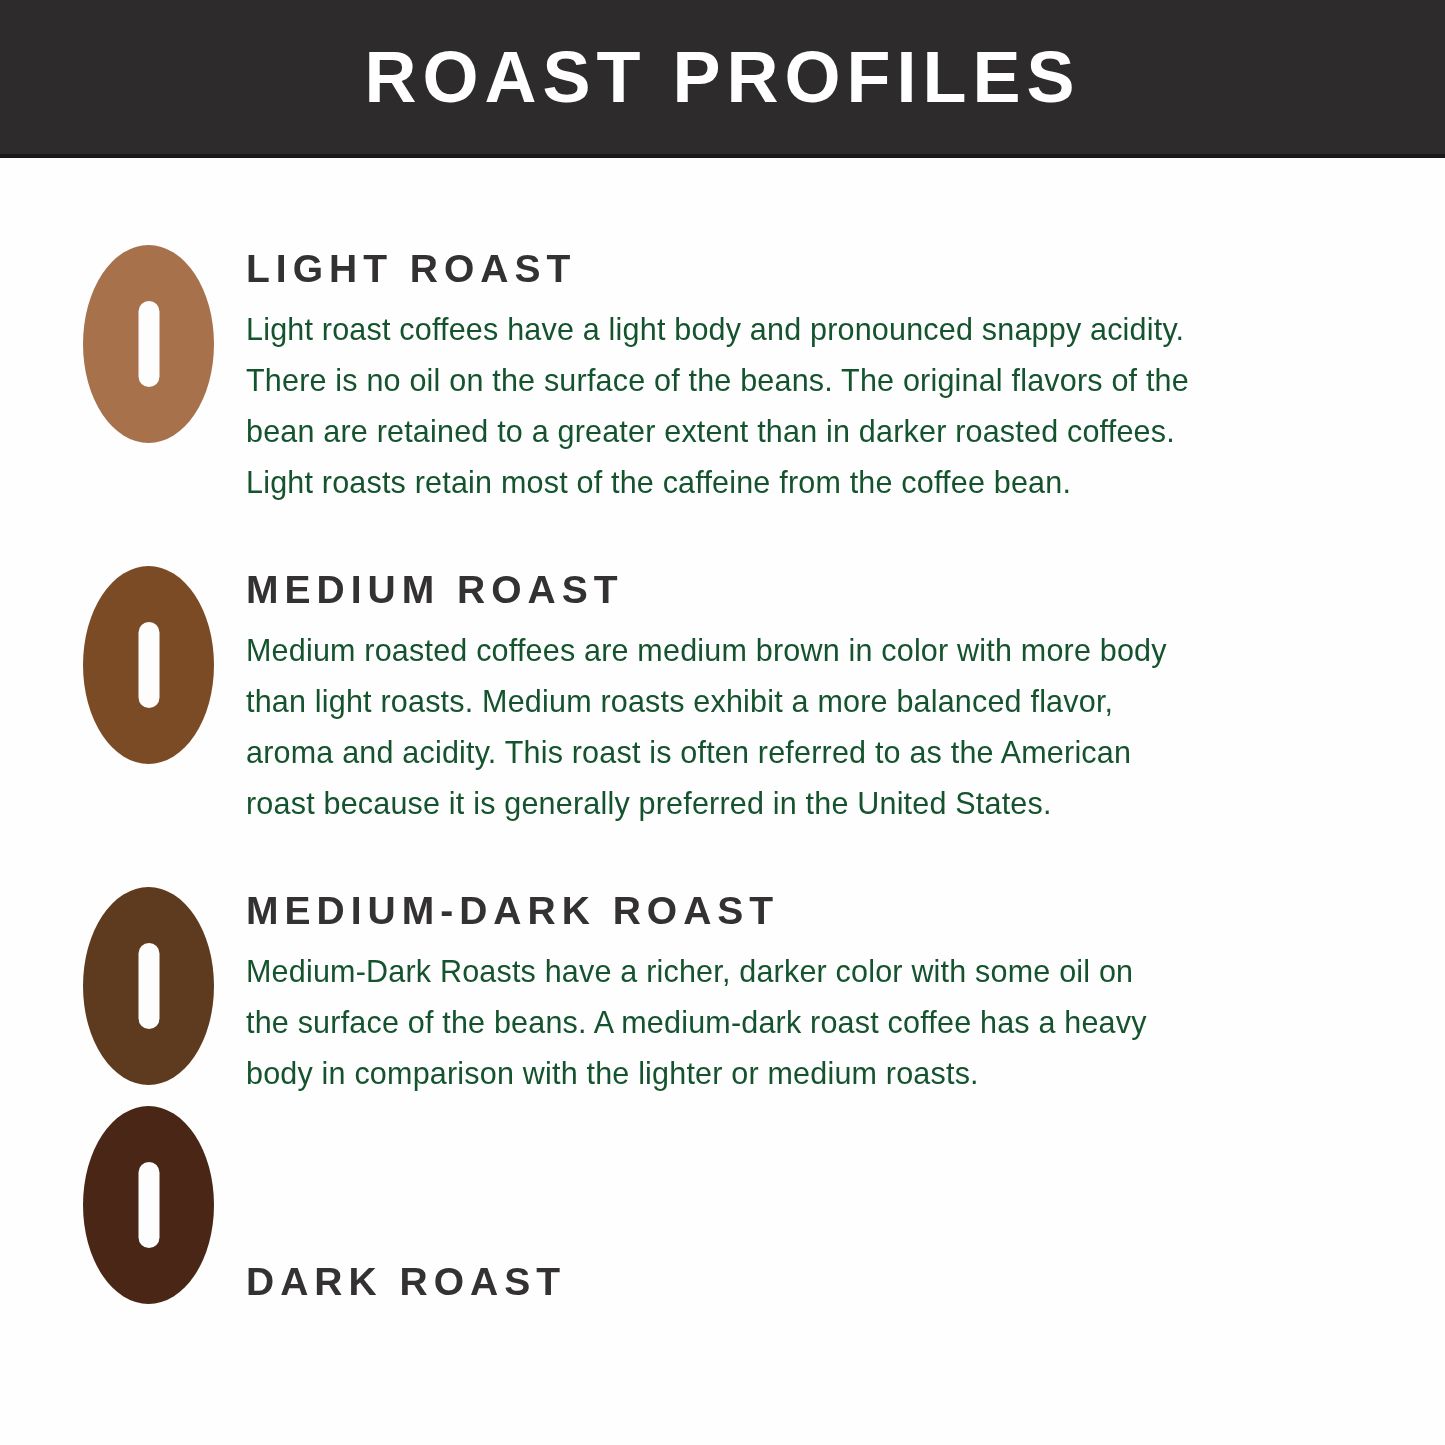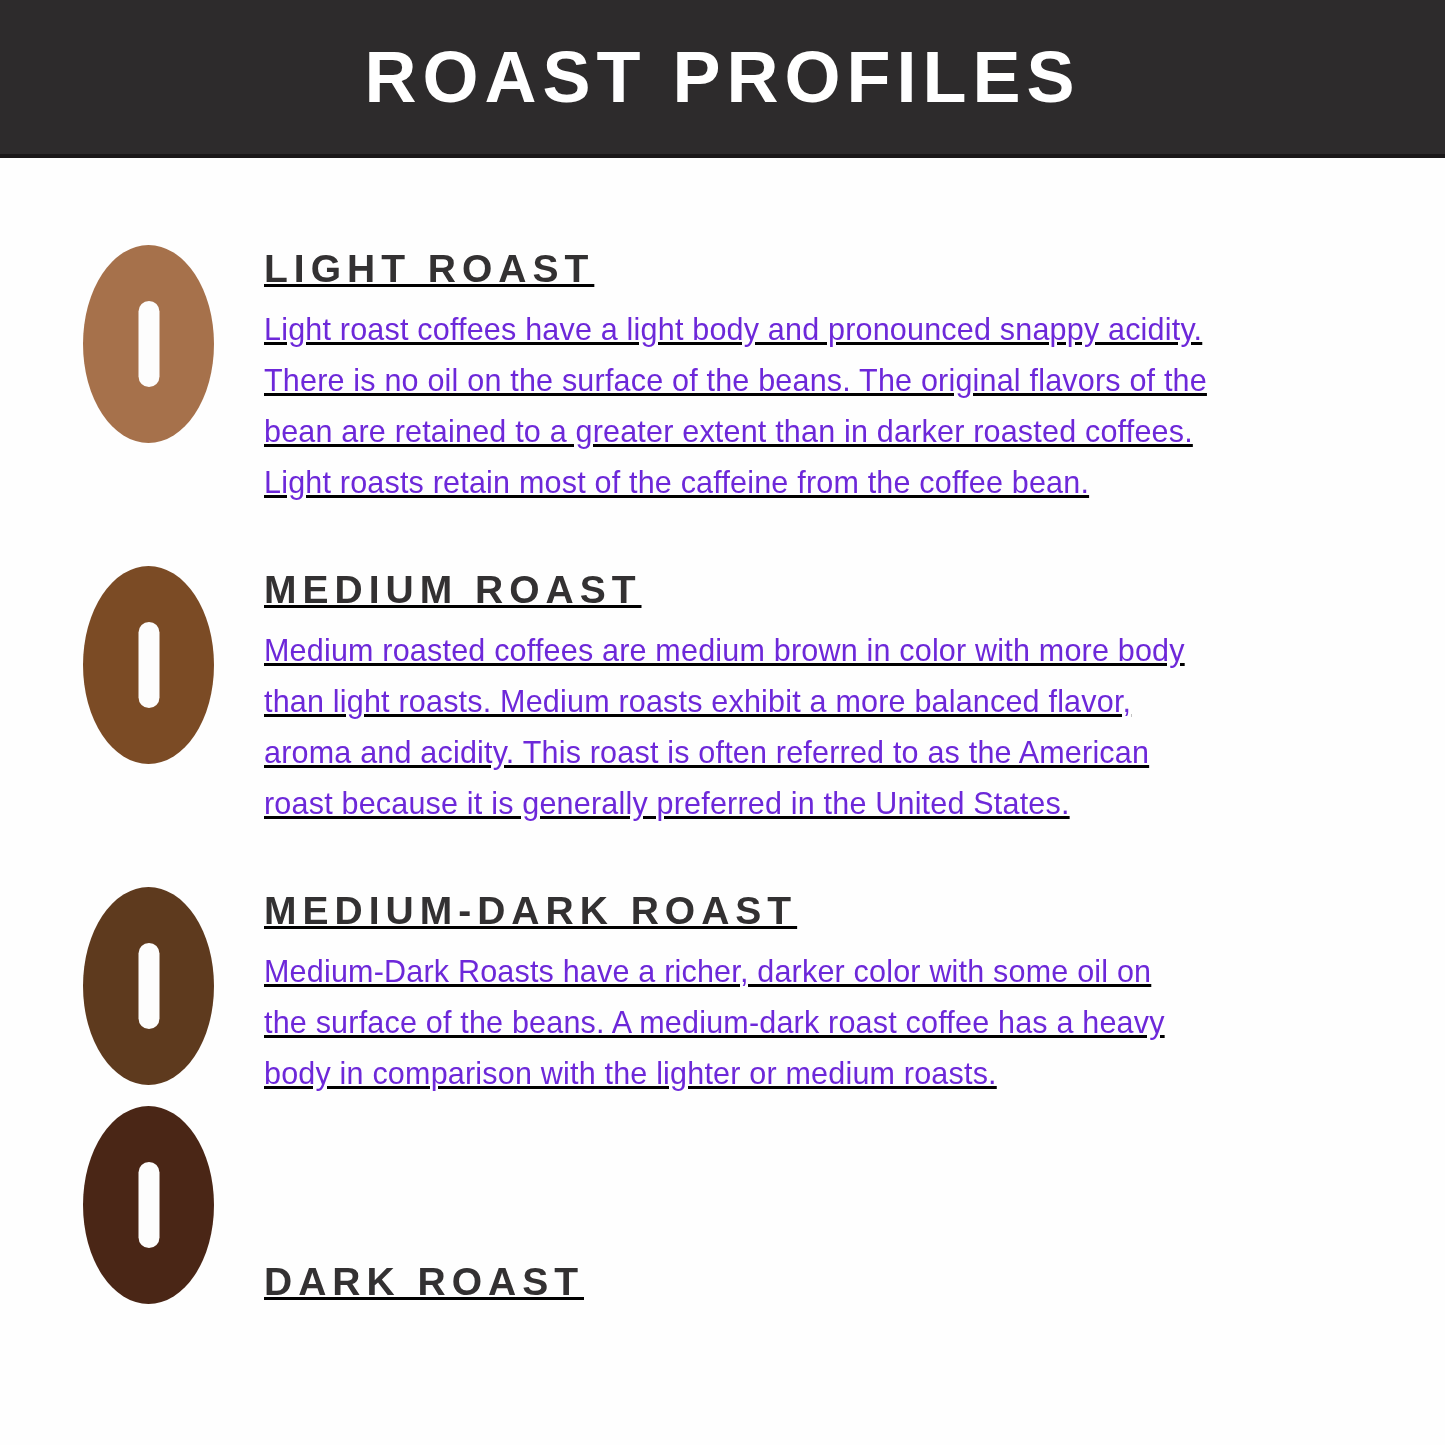--- a/index.html
+++ b/index.html
@@ -27,22 +27,21 @@
     font-size: 72px;
     font-weight: bold;
     letter-spacing: 6px;
     line-height: 1;
   }
   .section {
     position: absolute;
     left: 83px;
     right: 45px;
     display: flex;
-    gap: 50px;
-    text-decoration: underline;
+    gap: 32px;
   }
   .s1 { top: 245px; }
   .s2 { top: 566px; }
   .s3 { top: 887px; }
   .s4 { top: 1106px; align-items: flex-end; }
   .bean {
     flex: 0 0 auto;
     width: 131px;
     height: 198px;
     border-radius: 50%;
@@ -65,21 +64,21 @@
   .roast-heading {
     margin: 0;
     color: #333132;
     font-size: 39px;
     line-height: 44px;
     font-weight: bold;
     letter-spacing: 6px;
   }
   .roast-para {
     margin: 13px 0 0 0;
-    color: #6d28d9;
+    color: #14532d;
     font-size: 30.5px;
     line-height: 51px;
     letter-spacing: 0.2px;
     white-space: pre-line;
   }
 </style>
 </head>
 <body>
 
 <div class="page">

